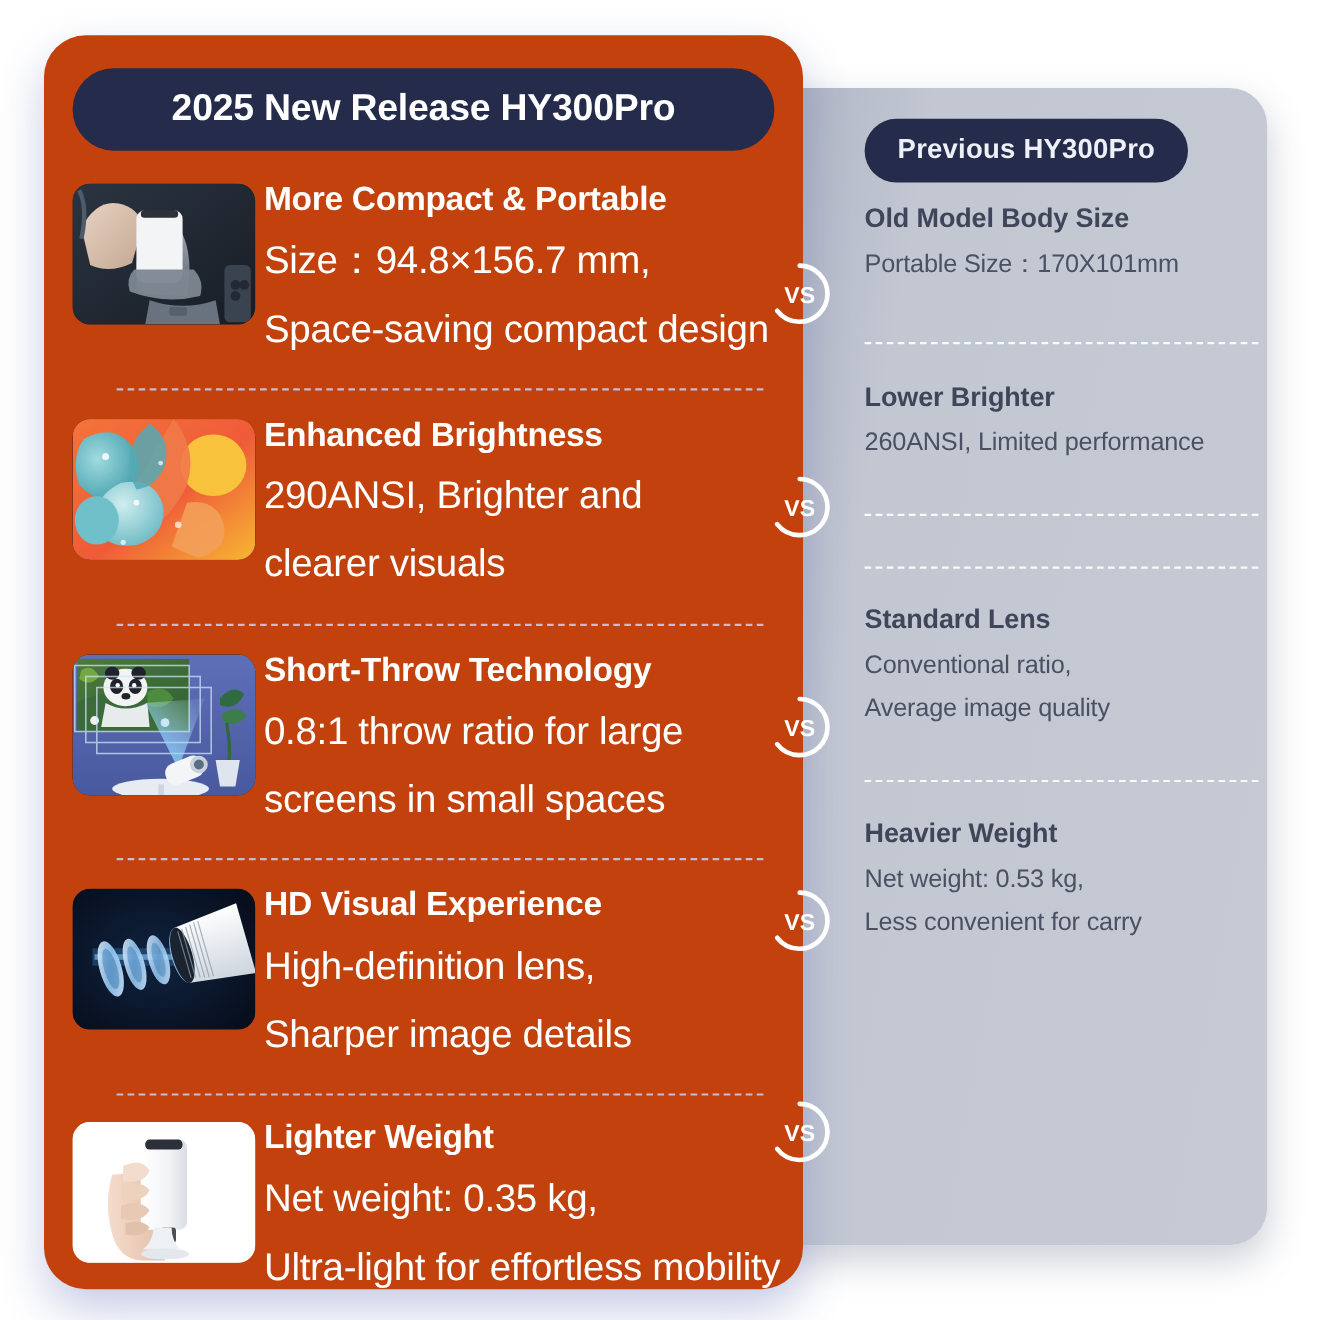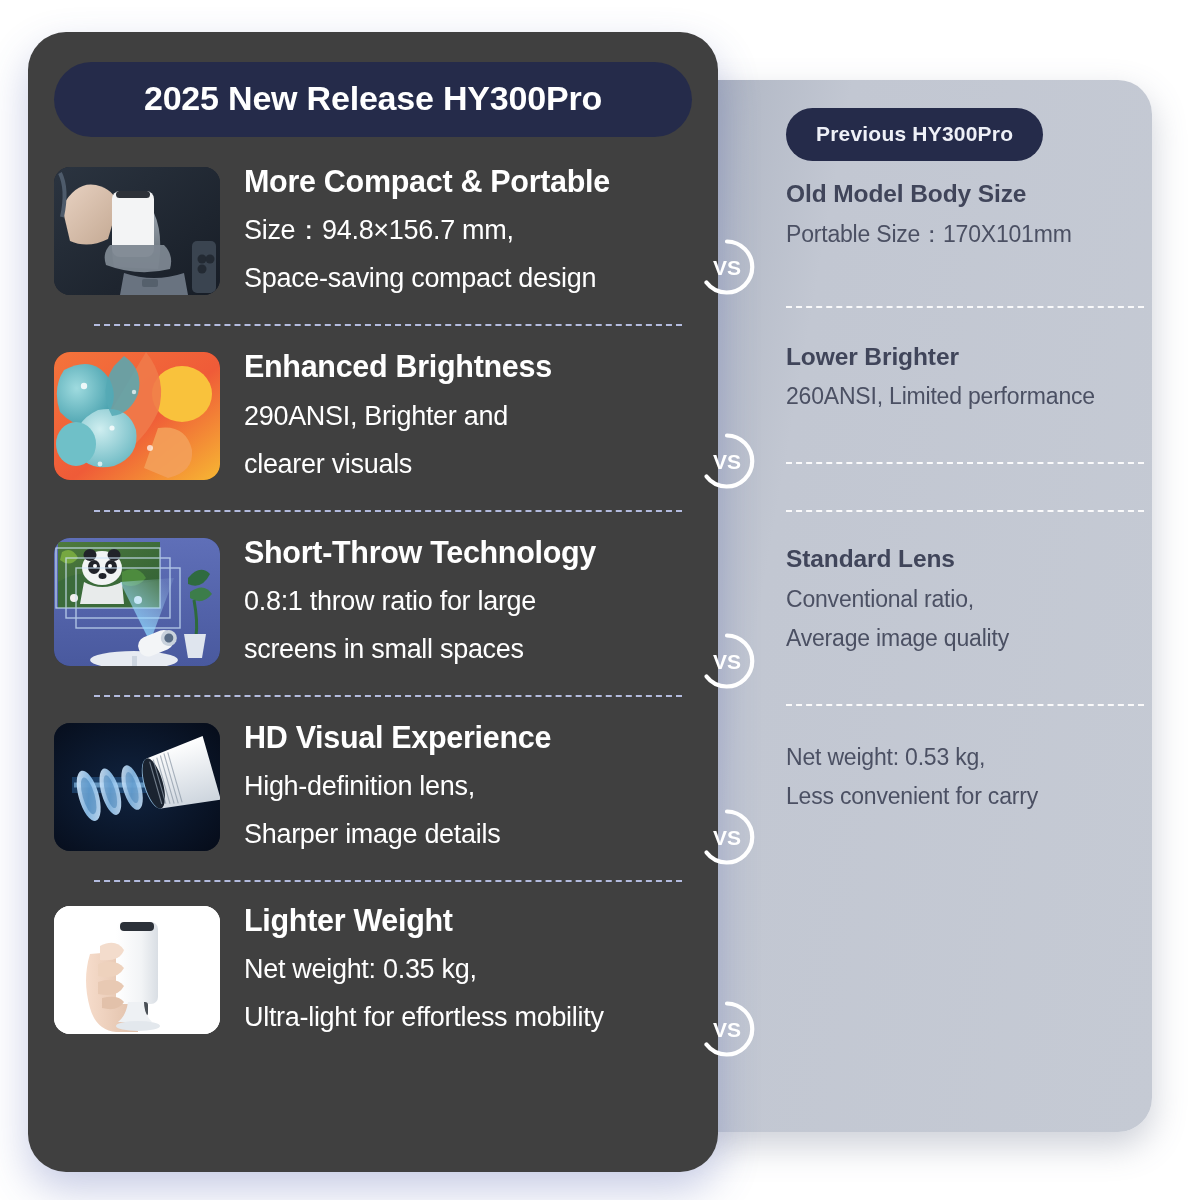--- a/index.html
+++ b/index.html
@@ -30,21 +30,21 @@
     border-radius: 0 34px 34px 0;
     box-shadow: 0 14px 34px rgba(90,100,125,0.30);
     padding: 28px 0 0 86px;
     z-index: 1;
   }
 
   .old-badge {
     display: inline-block;
     background: #252b4a;
     color: #eef0f7;
-    font-size: 21px;
+    font-size: 25px;
     font-weight: bold;
     letter-spacing: 0.2px;
     padding: 14px 30px 15px;
     border-radius: 40px;
     margin-bottom: 18px;
   }
 
   .old-rows { }
 
   .old-row { position: relative; }
@@ -68,25 +68,25 @@
   .old-sep {
     height: 0;
     border-top: 2px dashed #ffffff;
     opacity: 0.92;
     margin: 22px 8px 20px 0;
   }
 
   
   .panel-new {
     position: absolute;
-    left: 28px;
+    left: 40px;
     top: 32px;
     width: 690px;
     height: 1140px;
-    background: #404040;
+    background: #c2410c;
     border-radius: 38px;
     box-shadow: 0 18px 42px rgba(70,85,170,0.30);
     padding: 30px 26px 0 26px;
     z-index: 2;
   }
 
   .new-badge {
     display: block;
     width: 100%;
     background: #252b4a;
@@ -97,21 +97,21 @@
     letter-spacing: -0.2px;
     padding: 17px 10px 19px;
     border-radius: 46px;
   }
 
   .new-rows { margin-top: 24px; }
 
   .new-row {
     display: flex;
     align-items: flex-start;
-    gap: 24px;
+    gap: 8px;
   }
 
   .thumb {
     flex: 0 0 auto;
     width: 166px;
     height: 128px;
     border-radius: 16px;
     overflow: hidden;
     background: #1b2230;
     position: relative;
@@ -124,21 +124,21 @@
   .new-text .ttl {
     font-size: 30.5px;
     font-weight: bold;
     color: #ffffff;
     letter-spacing: -0.3px;
     line-height: 1.22;
     margin-bottom: 6px;
     white-space: nowrap;
   }
   .new-text .ln {
-    font-size: 27px;
+    font-size: 35px;
     color: #ffffff;
     line-height: 1.78;
     letter-spacing: -0.3px;
     white-space: nowrap;
   }
 
   .new-sep {
     height: 0;
     border-top: 2.5px dashed #c9d2fb;
     opacity: 0.85;
@@ -180,20 +180,21 @@
       <div class="old-sep" style="margin-top:46px;margin-bottom:32px;"></div>
 
       <div class="old-row">
         <div class="ttl">Standard Lens</div>
         <div class="ln">Conventional ratio,</div>
         <div class="ln">Average image quality</div>
       </div>
       <div class="old-sep" style="margin-top:46px;margin-bottom:32px;"></div>
 
       <div class="old-row">
+        <div class="ttl">Heavier Weight</div>
         <div class="ln">Net weight: 0.53 kg,</div>
         <div class="ln">Less convenient for carry</div>
       </div>
 
     </div>
   </section>
 
   <section class="panel-new">
     <div class="new-badge">2025 New Release HY300Pro</div>
 

